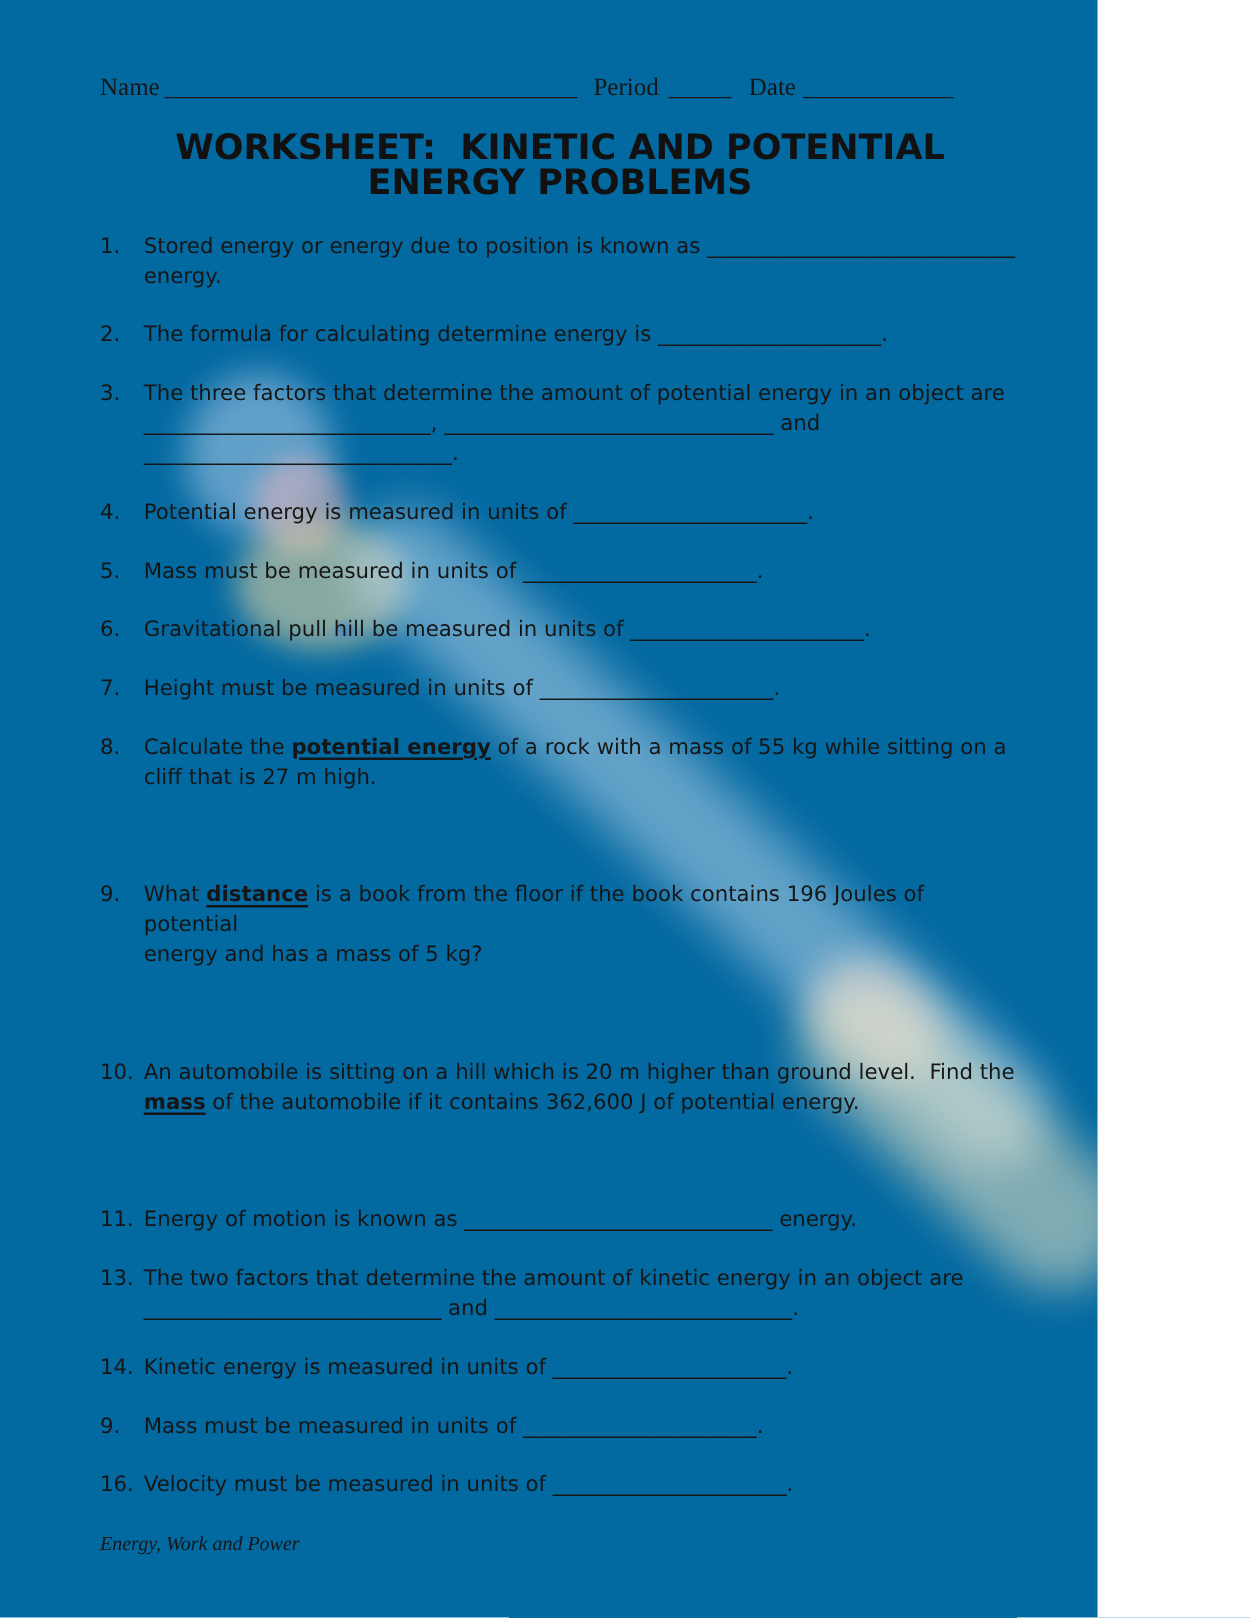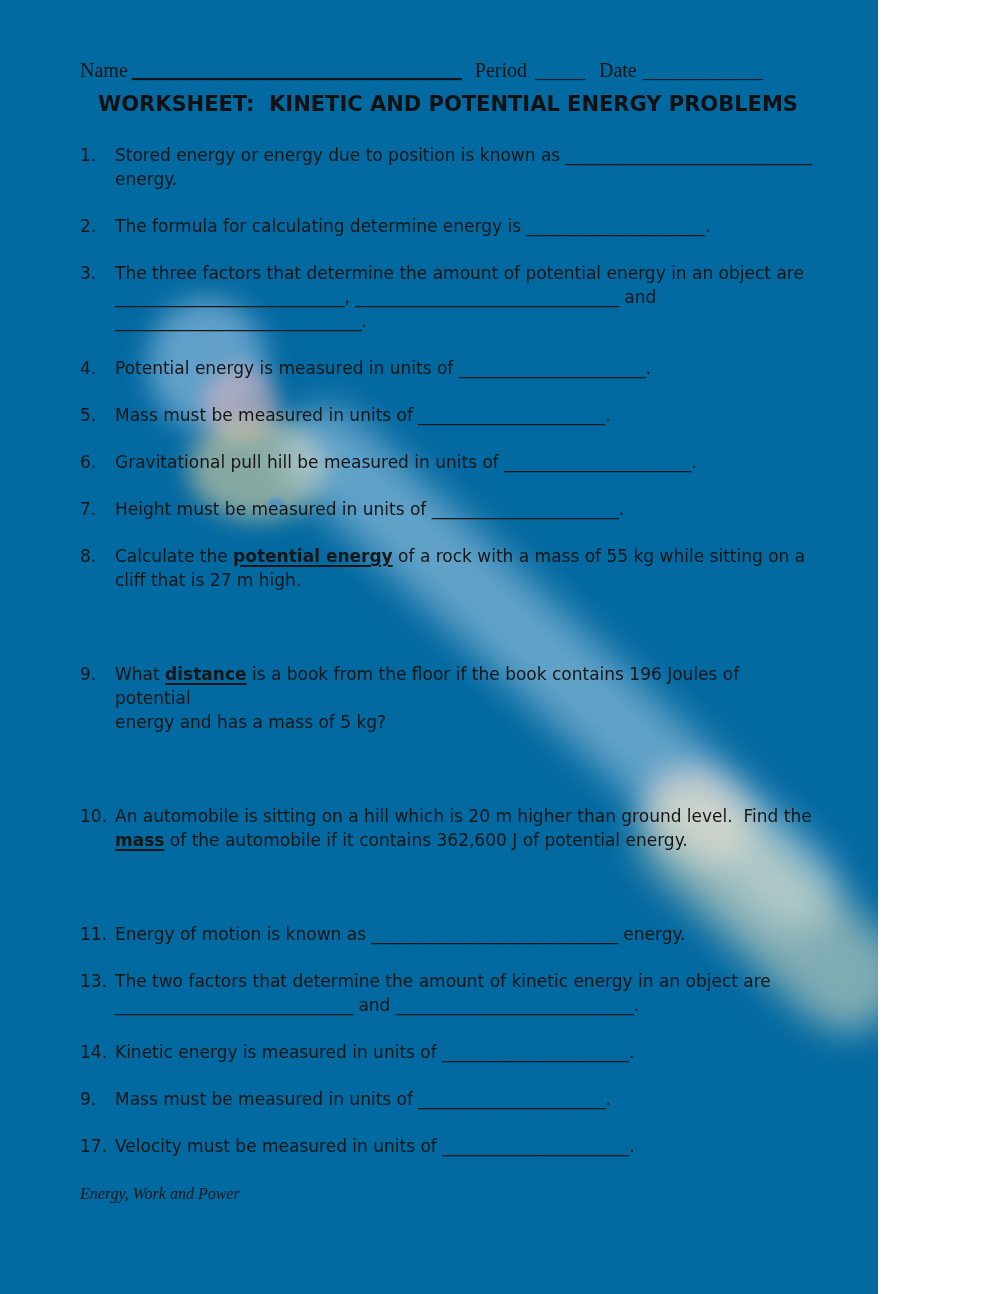--- a/index.html
+++ b/index.html
@@ -21,30 +21,30 @@
   .wm-streak-pink   { left:645px; top:775px; width:110px; height:80px;  border-radius:40px; transform:rotate(43deg); opacity:.40; filter:blur(14px); }
   .wm-streak-yellow { left:610px; top:850px; width:320px; height:110px; border-radius:55px; transform:rotate(43deg); opacity:.50; filter:blur(18px); }
   
   .content { position:relative; z-index:1; padding:0 62px 0 80px; }
   .header-line {
     padding-top:58px;
     font-family:"Liberation Serif", serif;
     font-size:20px; line-height:24px;
     display:flex; align-items:baseline; white-space:pre;
   }
-  .hl-name-blank   { margin-left:4px;text-decoration:underline; }
+  .hl-name-blank   { margin-left:4px; }
   .hl-period-label { margin-left:13px; }
   .hl-period-blank { margin-left:8px; }
   .hl-date-label   { margin-left:14px; }
   .hl-date-blank   { margin-left:6px; }
   .title {
-    margin-top:8px;
+    margin-top:22px;
     text-align:center;
     font-weight:bold;
-    font-size:21px; line-height:28px;
+    font-size:28px; line-height:28px;
     white-space:pre-wrap;
     color:#111111;
   }
   .questions { margin-top:25px; }
   .question { display:flex; font-size:17px; line-height:24px; margin-bottom:23px; }
   .question.workspace { margin-bottom:70px; }
   .q-num { flex:0 0 35px; width:35px; }
   .q-content { flex:1; white-space:pre-wrap; }
   .bu { font-weight:bold; text-decoration:underline; text-decoration-thickness:2px; text-underline-offset:3px; }
   .footer {
@@ -133,21 +133,21 @@
         </div>
         <div class="question">
           <span class="q-num">14.</span>
           <span class="q-content"><span>Kinetic energy is measured in units of </span><span>______________________</span><span>.</span></span>
         </div>
         <div class="question">
           <span class="q-num">9.</span>
           <span class="q-content"><span>Mass must be measured in units of </span><span>______________________</span><span>.</span></span>
         </div>
         <div class="question">
-          <span class="q-num">17.</span>
+          <span class="q-num">16.</span>
           <span class="q-content"><span>Velocity must be measured in units of </span><span>______________________</span><span>.</span></span>
         </div>
       </div>
 
     <div class="footer">Energy, Work and Power</div>
 
   </div>
 </div>
 
 </body></html>

